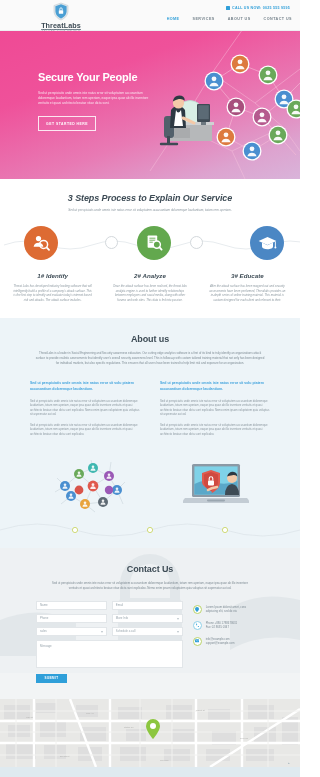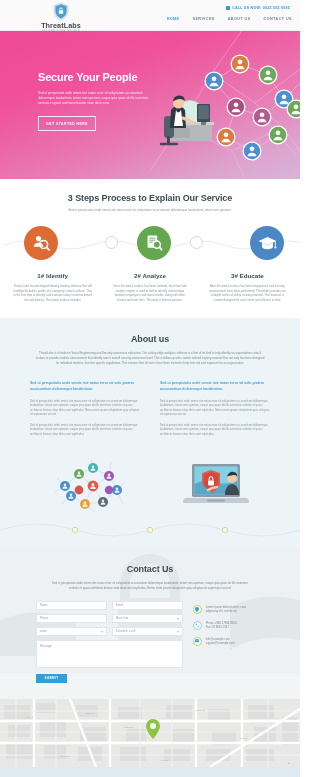--- a/index.html
+++ b/index.html
@@ -7,21 +7,21 @@
   body {
     font-family: "Liberation Sans", sans-serif;
     background:#ffffff;
     overflow:hidden;
     color:#6b7a85;
   }
   .page { width:300px; height:777px; position:relative; overflow:hidden; }
 
   
   .header { height:31px; background:#fafafa; position:relative; border-bottom:1px solid #eceff1;}
-  .logo-wrap { position:absolute; left:26px; top:2px; width:70px; text-align:center;}
+  .logo-wrap { position:absolute; left:26px; top:2px; width:70px; text-align:center;text-decoration:underline;}
   .logo-mark { width:16px; height:19px; margin:0 auto; display:block;}
   .logo-name { font-size:7.2px; font-weight:bold; color:#3d4b55; letter-spacing:.1px; line-height:8px; margin-top:1px;}
   .logo-tag { font-size:2.6px; color:#9aa7b0; letter-spacing:.5px; line-height:4px;}
   .topcall { position:absolute; right:10px; top:6px; font-size:3.6px; color:#2f9fd9; letter-spacing:.25px; font-weight:bold; display:flex; align-items:center; gap:2px;}
   .topcall .tc-ico { width:4px; height:4px; background:#2f9fd9; border-radius:.5px; display:inline-block;}
   .nav { position:absolute; right:8px; top:17px; display:flex; gap:13px; }
   .nav a { font-size:3.7px; color:#77848d; text-decoration:none; letter-spacing:.45px; font-weight:bold; }
   .nav a.active { color:#2f9fd9; }
 
   
@@ -30,21 +30,21 @@
   .hero-lines { position:absolute; inset:0; }
   .hero-copy { position:absolute; left:38px; top:40px; width:115px; }
   .hero-title { font-size:11px; color:#ffffff; font-weight:bold; letter-spacing:-.2px; line-height:13px;}
   .hero-text { margin-top:7px; font-size:3.2px; line-height:5.1px; color:#fbe3ef; }
   .hero-btn { margin-top:10px; display:inline-block; border:1px solid rgba(255,255,255,.85); color:#fff;
               font-size:3.4px; letter-spacing:.5px; padding:4.5px 7px; font-weight:bold; background:transparent;}
   .desk { position:absolute; left:150px; top:55px; }
   .net { position:absolute; right:-4px; top:20px; }
 
   
-  .steps { background:#fff; padding:14px 4px 16px; position:relative;}
+  .steps { background:#fff; padding:14px 4px 16px; position:relative;font-style:italic;}
   .sec-title { text-align:center; font-size:9px; color:#3d4b55; font-weight:bold; letter-spacing:-.1px;}
   .sec-sub { text-align:center; font-size:3.1px; color:#8b979f; margin:5px auto 0; width:190px; line-height:5px;}
   .steps-row { position:relative; margin-top:11px; height:38px;}
   .wave-line { position:absolute; left:0; top:0; width:300px; height:38px;}
   .circle { position:absolute; top:2px; width:34px; height:34px; border-radius:50%; display:flex; align-items:center; justify-content:center;}
   .c1 { left:20px; background:#dd6b33; }
   .c2 { left:133px; background:#63a84e; }
   .c3 { left:246px; background:#4b87c4; }
   .dot-sm { position:absolute; top:12px; width:13px; height:13px; border-radius:50%; border:1px solid #d3d8dc; background:#fff;}
   .d1 { left:101px; } .d2 { left:186px; }

